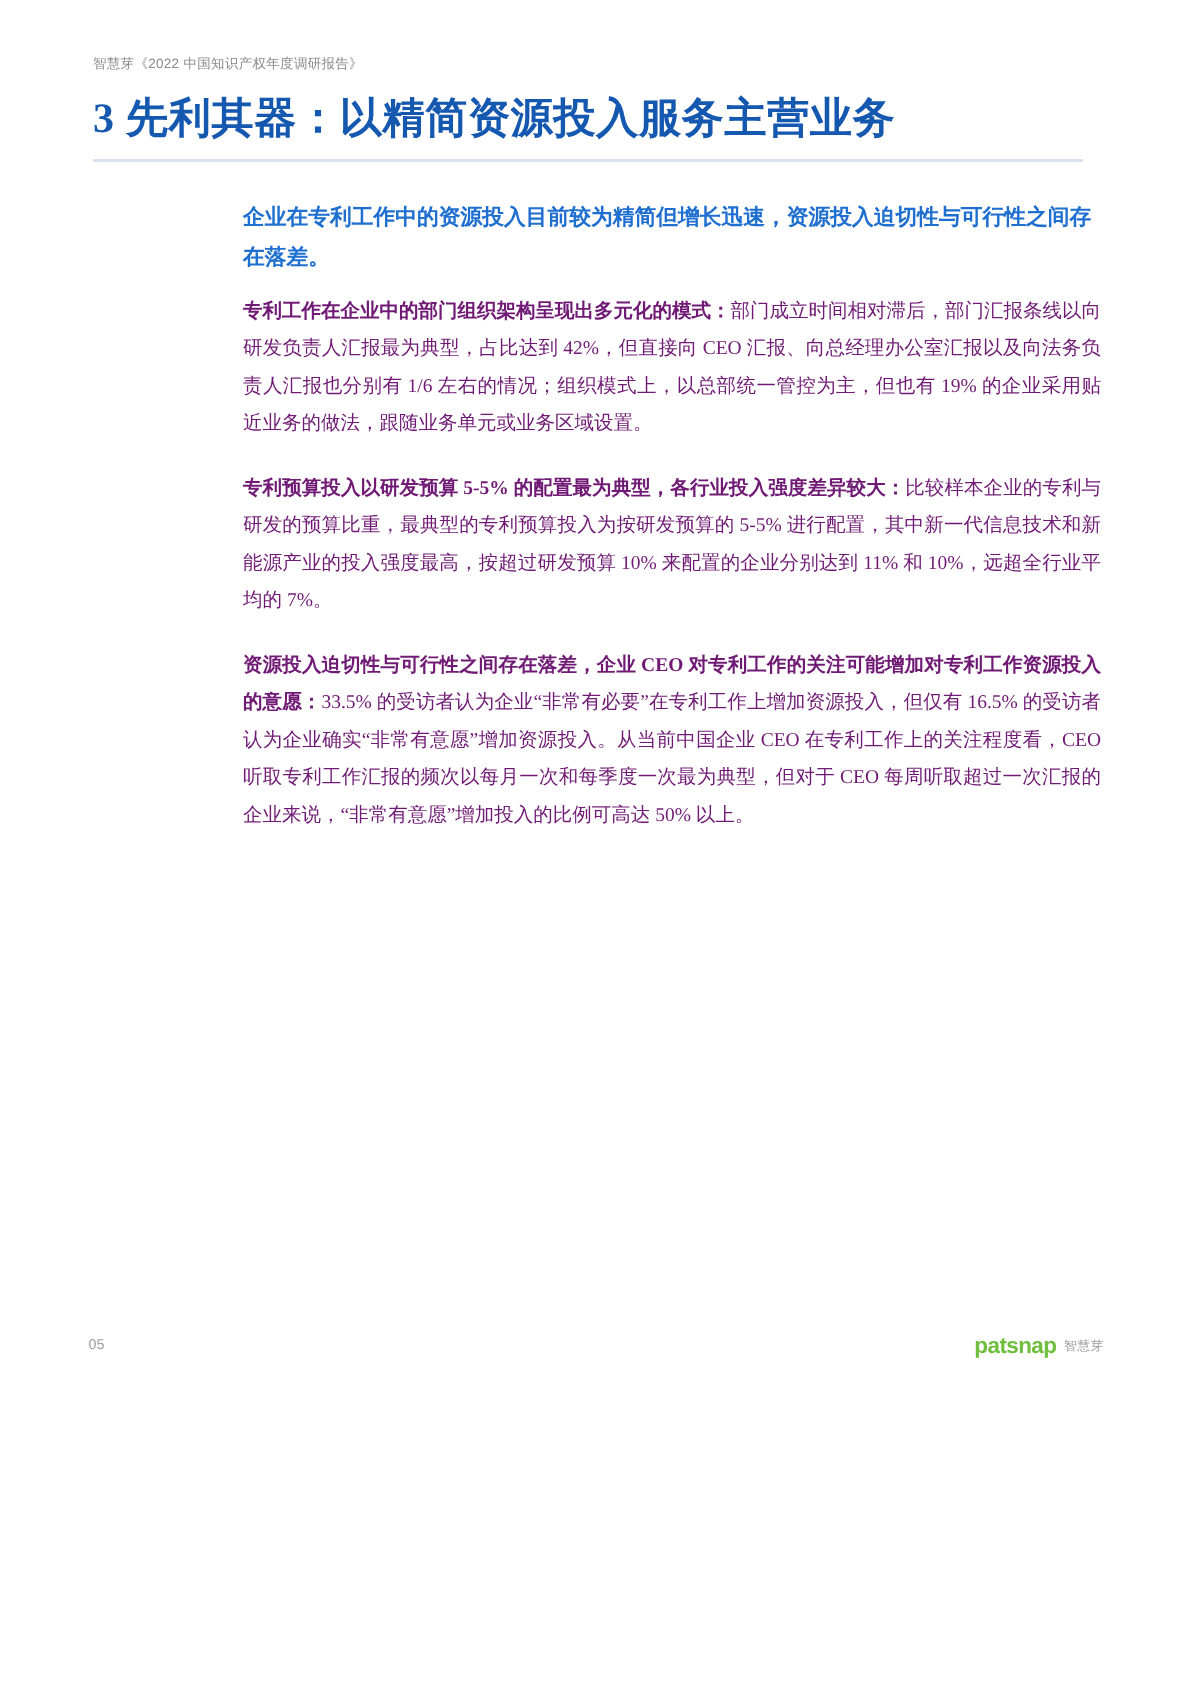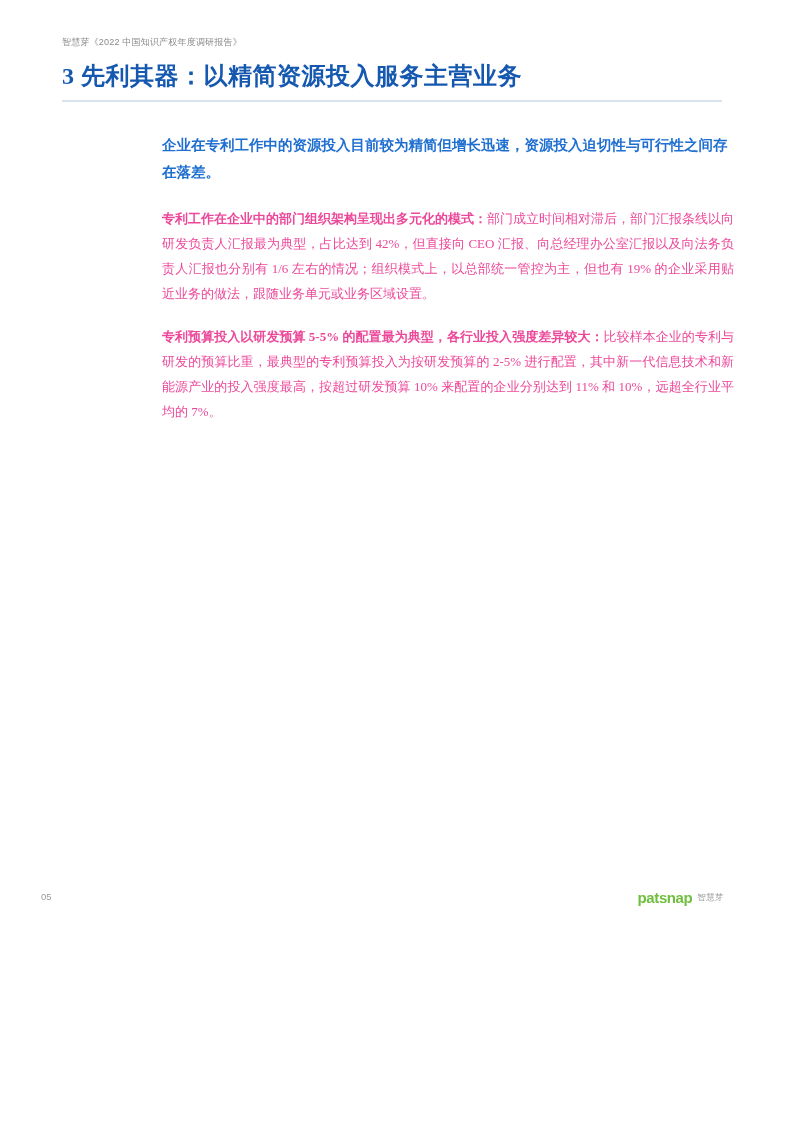--- a/index.html
+++ b/index.html
@@ -32,21 +32,21 @@
   }
   .chapter-title-wrap {
     position: absolute;
     top: 60px;
     left: 62px;
     width: 670px;
   }
   .chapter-title {
     font-family: "Liberation Serif", serif;
     font-weight: bold;
-    font-size: 24px;
+    font-size: 28px;
     color: #1558b0;
     letter-spacing: 0.5px;
     padding-bottom: 8px;
     white-space: nowrap;
   }
   .title-rule {
     width: 660px;
     height: 2px;
     background: #d9e2ef;
   }
@@ -55,44 +55,44 @@
     top: 132px;
     left: 162px;
     width: 572px;
   }
   .lead {
     font-family: "Liberation Serif", serif;
     font-weight: bold;
     font-size: 14.5px;
     line-height: 27px;
     color: #1f6fd0;
-    margin-bottom: 20px;
+    margin-bottom: 8px;
   }
   p.body {
     font-family: "Liberation Serif", serif;
     font-size: 13px;
     line-height: 25px;
-    color: #ec4899;
+    color: #701a75;
     margin: 0 0 18px 0;
     text-align: justify;
   }
   p.body b {
     font-weight: bold;
   }
   .footer-page {
     position: absolute;
-    left: 41px;
+    left: 59px;
     bottom: 34px;
     font-family: "Liberation Sans", sans-serif;
     font-size: 9.5px;
     color: #9a9a9a;
   }
   .footer-logo {
     position: absolute;
-    right: 70px;
+    right: 58px;
     bottom: 30px;
     display: flex;
     align-items: center;
     gap: 5px;
   }
   .footer-logo .mark {
     font-family: "Liberation Sans", sans-serif;
     font-size: 15px;
     color: #6fbf3f;
     font-weight: bold;
@@ -120,24 +120,27 @@
   <div class="content">
 
     <div class="lead">企业在专利工作中的资源投入目前较为精简但增长迅速，资源投入迫切性与可行性之间存在落差。</div>
 
     <p class="body">
       <b>专利工作在企业中的部门组织架构呈现出多元化的模式：</b><span>部门成立时间相对滞后，部门汇报条线以向研发负责人汇报最为典型，占比达到 42%，但直接向 CEO 汇报、向总经理办公室汇报以及向法务负责人汇报也分别有 1/6 左右的情况；组织模式上，以总部统一管控为主，但也有 19% 的企业采用贴近业务的做法，跟随业务单元或业务区域设置。</span>
     </p>
 
 
     <p class="body">
-      <b>专利预算投入以研发预算 5-5% 的配置最为典型，各行业投入强度差异较大：</b><span>比较样本企业的专利与研发的预算比重，最典型的专利预算投入为按研发预算的 2-5% 进行配置，其中新一代信息技术和新能源产业的投入强度最高，按超过研发预算 10% 来配置的企业分别达到 11% 和 10%，远超全行业平均的 7%。</span>
+      <b>专利预算投入以研发预算 5-5% 的配置最为典型，各行业投入强度差异较大：</b><span>比较样本企业的专利与研发的预算比重，最典型的专利预算投入为按研发预算的 5-5% 进行配置，其中新一代信息技术和新能源产业的投入强度最高，按超过研发预算 10% 来配置的企业分别达到 11% 和 10%，远超全行业平均的 7%。</span>
     </p>
 
 
+    <p class="body">
+      <b>资源投入迫切性与可行性之间存在落差，企业 CEO 对专利工作的关注可能增加对专利工作资源投入的意愿：</b><span>33.5% 的受访者认为企业“非常有必要”在专利工作上增加资源投入，但仅有 16.5% 的受访者认为企业确实“非常有意愿”增加资源投入。从当前中国企业 CEO 在专利工作上的关注程度看，CEO 听取专利工作汇报的频次以每月一次和每季度一次最为典型，但对于 CEO 每周听取超过一次汇报的企业来说，“非常有意愿”增加投入的比例可高达 50% 以上。</span>
+    </p>
 
   </div>
 
   <div class="footer-page">05</div>
 
   <div class="footer-logo">
     <span class="mark">patsnap</span>
     <span class="cn">智慧芽</span>
   </div>
 

